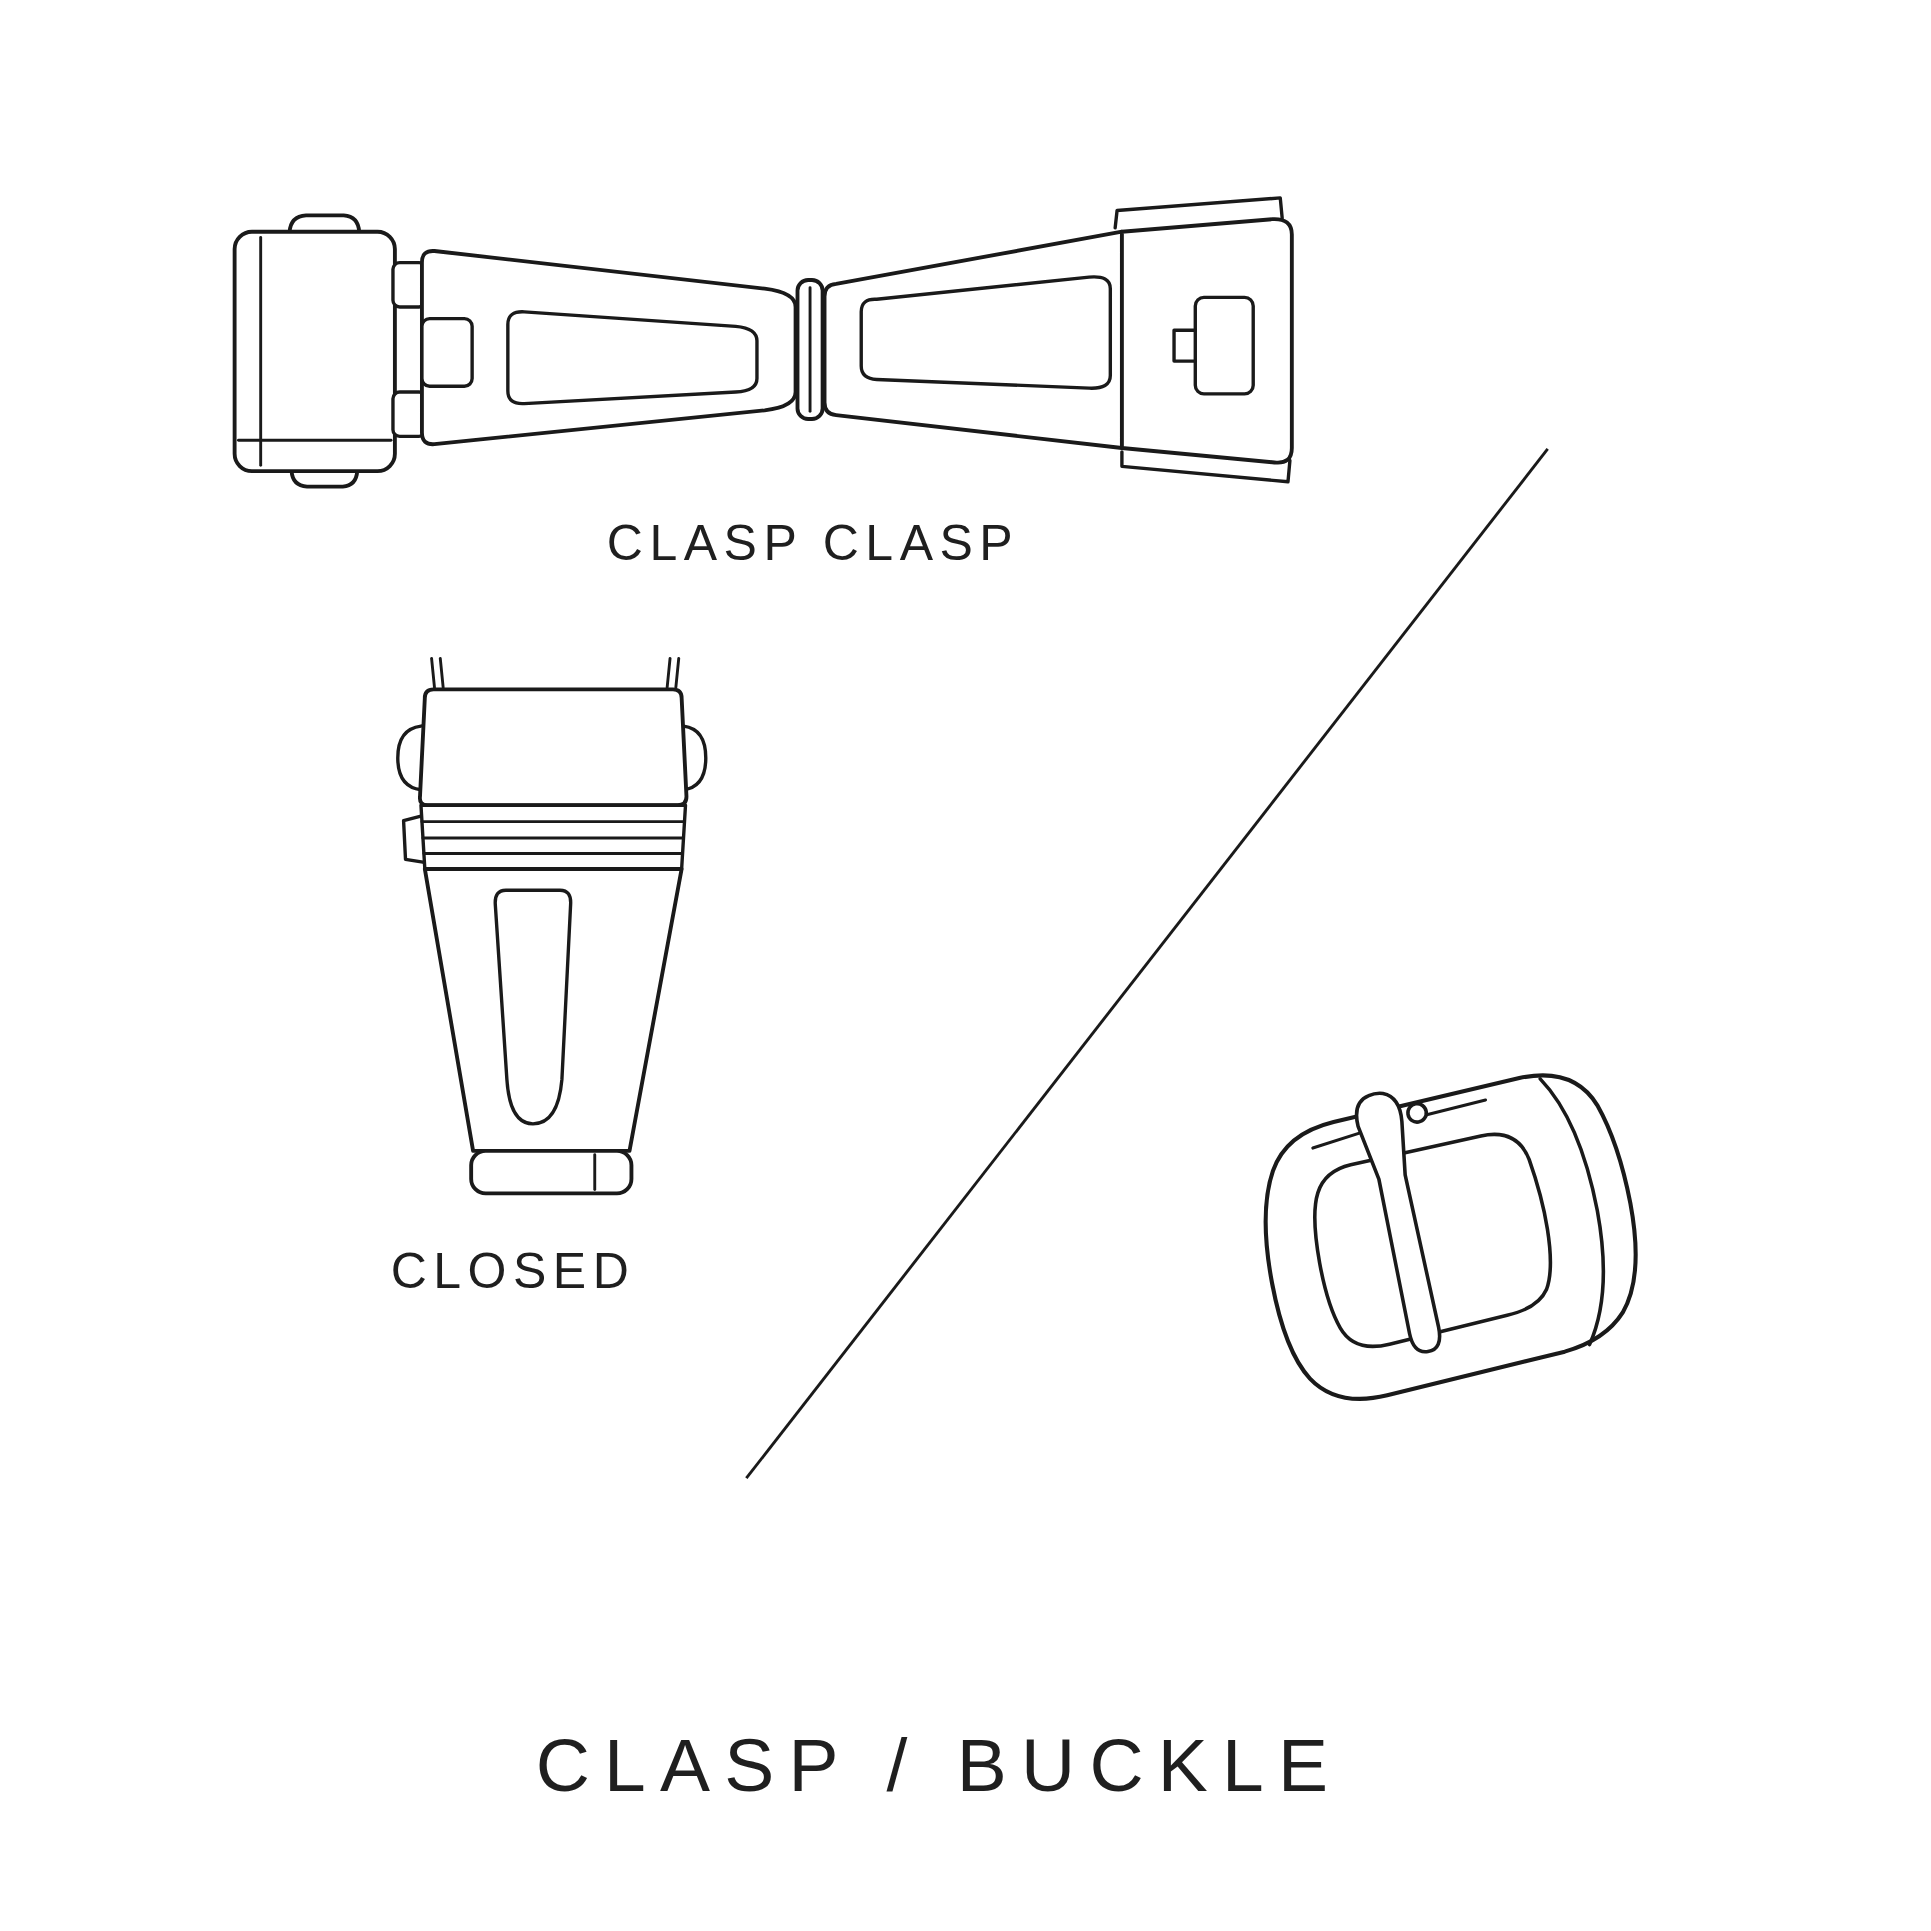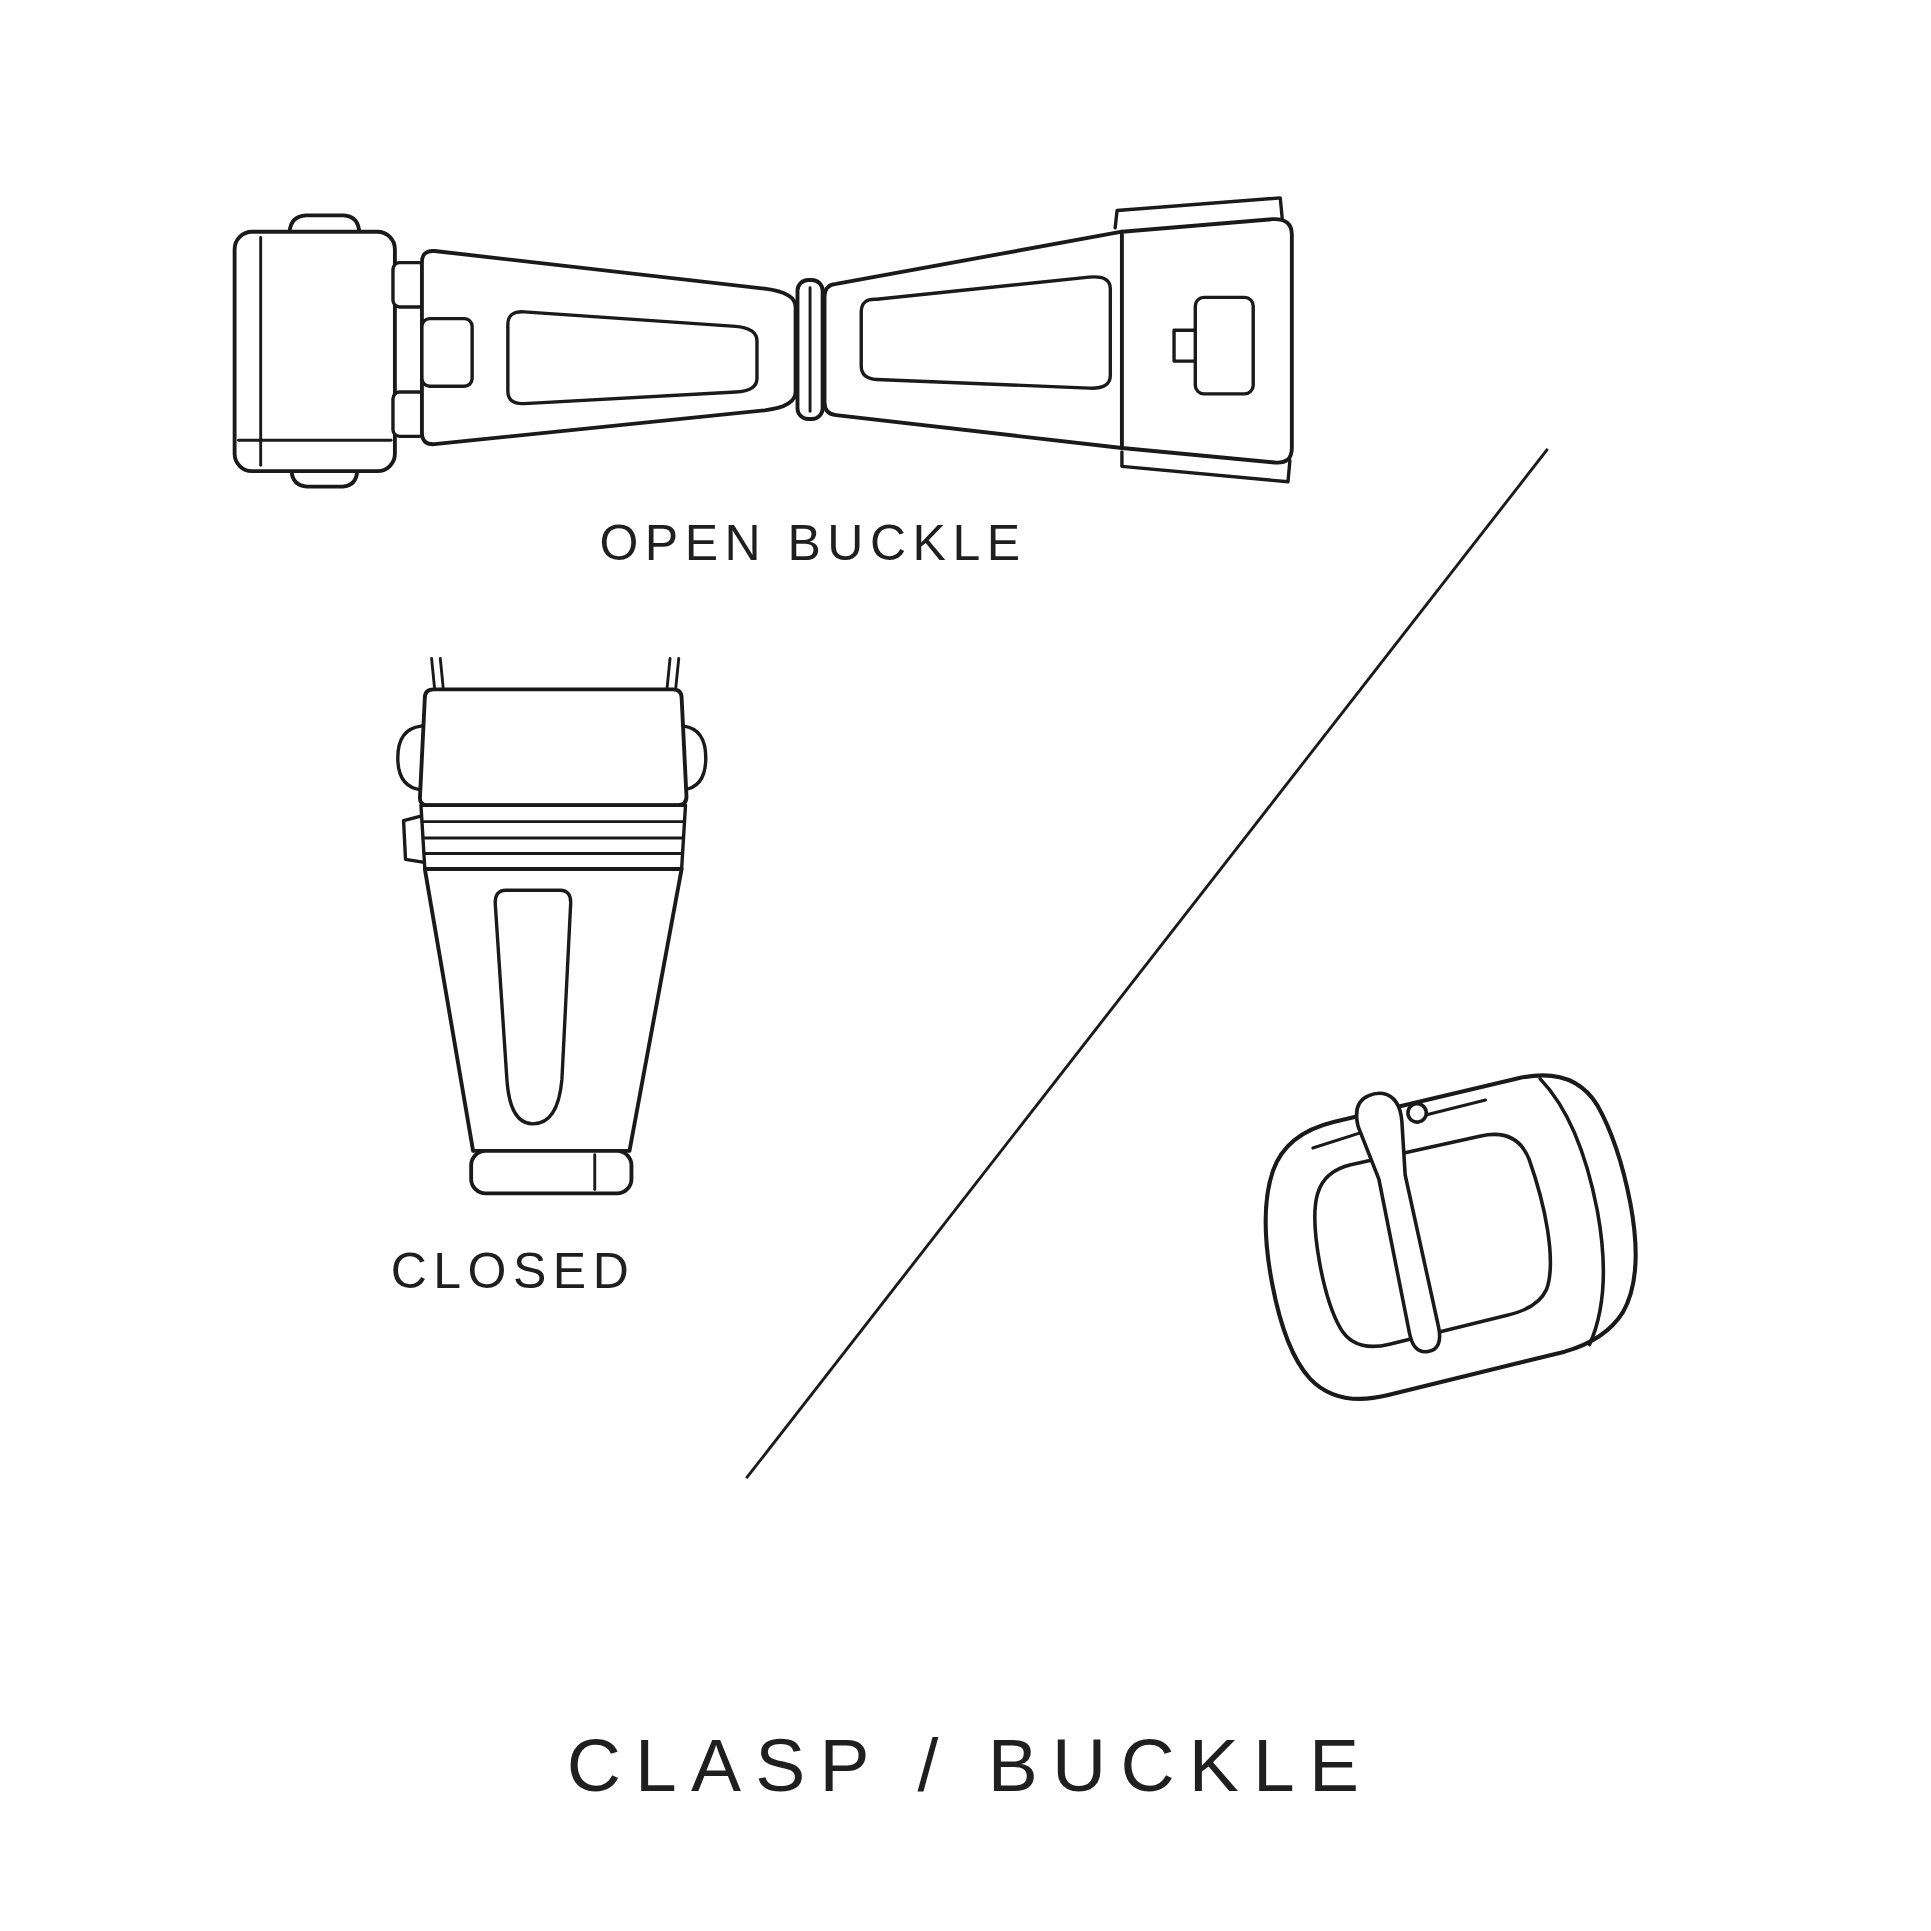--- a/index.html
+++ b/index.html
@@ -39,21 +39,21 @@
   .caption-small {
     font-size: 50px;
     letter-spacing: 0.13em;
   }
   .caption-title {
     font-size: 75px;
     letter-spacing: 0.19em;
   }
   #open-clasp-label { left: 813px; top: 518px; }
   #closed-label     { left: 513px; top: 1246px; }
-  #title-label      { left: 970px; top: 1728px; }
+  #title-label      { left: 939px; top: 1728px; }
 </style>
 </head>
 <body>
 
 <div class="canvas">
 
   <svg class="art" viewBox="0 0 2000 2000">
 
     <g stroke="#1a1a1a" fill="none" stroke-width="4" stroke-linejoin="round" stroke-linecap="round">
 
@@ -113,20 +113,20 @@
 
       <path d="M 122 80 L 252 72 Q 288 70 295 102 Q 302 140 302 172 Q 302 212 292 230 Q 281 247 250 249 L 132 259 Q 97 262 87 236 Q 78 212 77 170 Q 76 122 86 102 Q 96 82 122 80 Z" fill="#ffffff" stroke-width="3.5"></path>
 
       <path stroke-width="3" d="M 88 58 L 140 50 M 196 44 L 262 38"></path>
 
       <path d="M 150 16 Q 133 20 135 44 L 147 98 L 153 252 Q 154 272 168 272 Q 183 272 182 250 L 173 98 L 178 46 Q 180 22 164 16 Q 157 14 150 16 Z" fill="#ffffff" stroke-width="3.5"></path>
       <circle cx="194" cy="40" r="9" fill="#ffffff" stroke-width="3.5"></circle>
     </g>
   </svg>
 
-  <div class="caption caption-small" id="open-clasp-label">OPEN BUCKLE</div>
+  <div class="caption caption-small" id="open-clasp-label">CLASP CLASP</div>
 
   <div class="caption caption-small" id="closed-label">CLOSED</div>
 
   <div class="caption caption-title" id="title-label">CLASP / BUCKLE</div>
 
 </div>
 
 
 </body></html>

